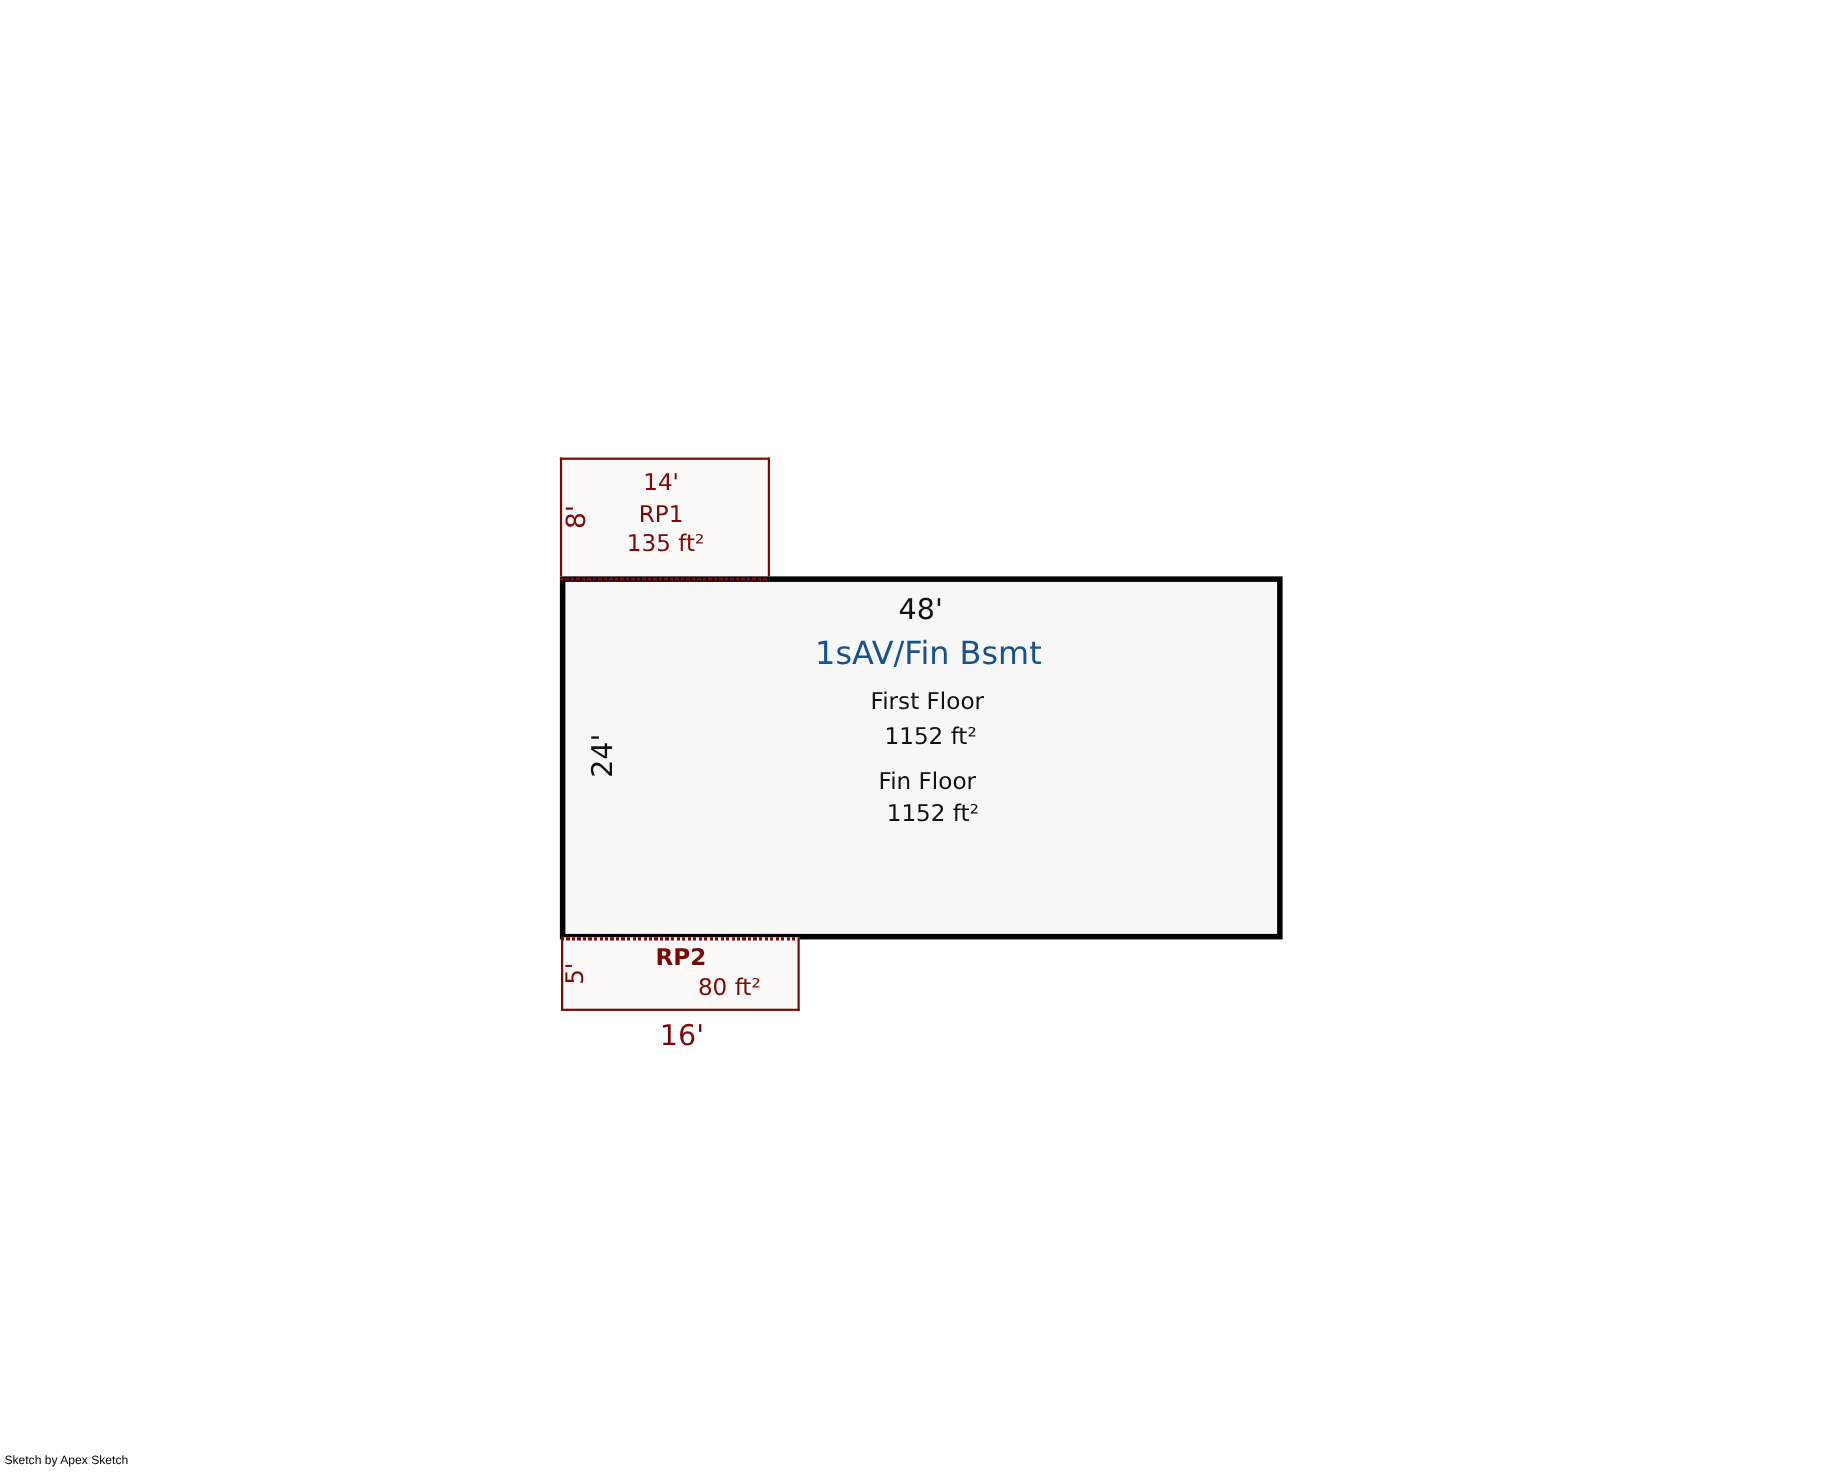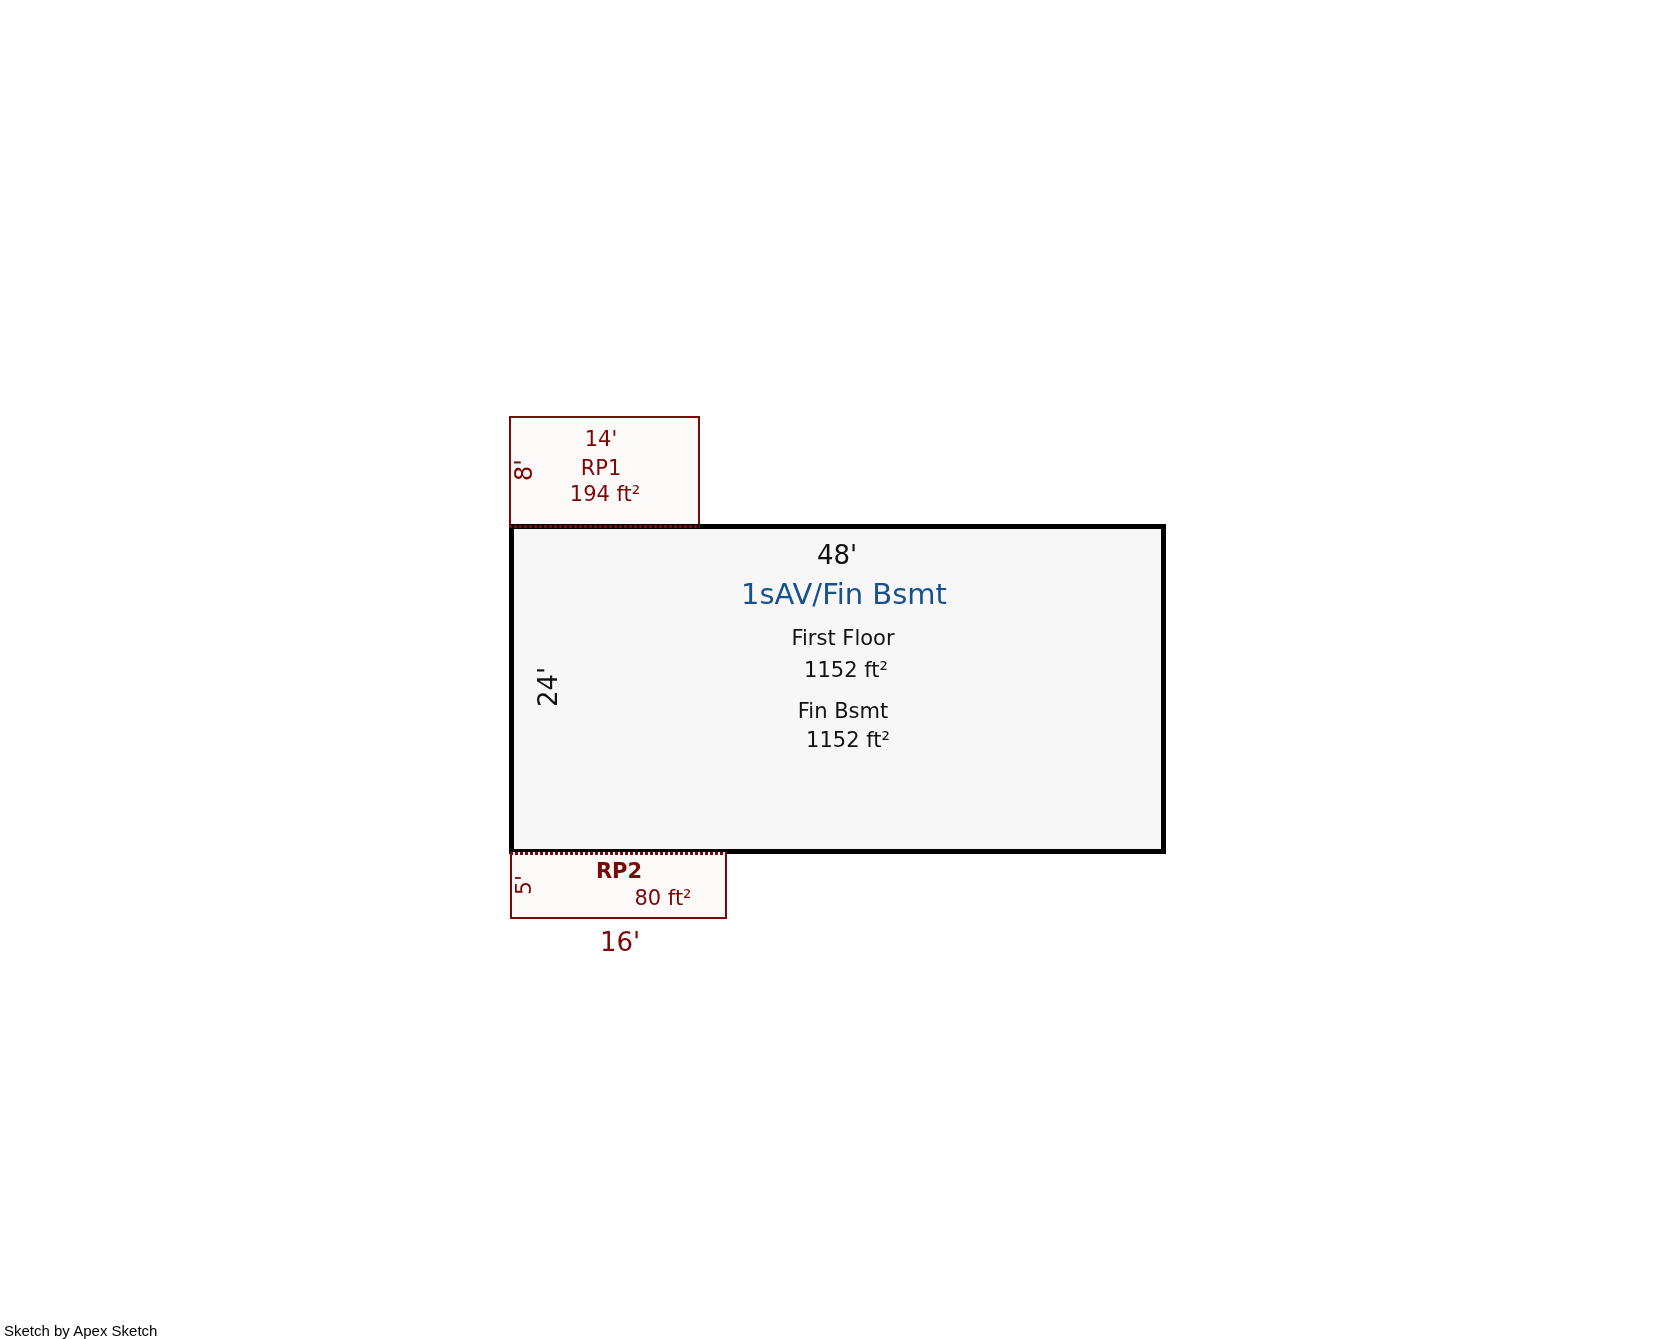--- a/index.html
+++ b/index.html
@@ -31,47 +31,47 @@
   .lbl{position:absolute;white-space:nowrap;transform:translate(-50%,-50%);line-height:1;}
   .rot{transform:translate(-50%,-50%) rotate(-90deg);}
   .red{color:var(--outline);}
   .blue{color:var(--label-blue);}
   .dim-lg{font-size:26px;}
   .dim-md{font-size:24px;}
   .dim-sm{font-size:22px;}
   .txt{font-size:21px;}
   .style-lbl{font-size:29px;}
 
-  .watermark{position:absolute;left:4px;top:1322px;font-size:15px;
+  .watermark{position:absolute;left:4px;top:1322px;font-size:11px;
              font-family:"Liberation Sans",sans-serif;color:#000;letter-spacing:0;}
 </style>
 </head>
 <body>
 
 <div class="canvas">
 
   <div class="box rp-box rp1"></div>
 
   <div class="box main-box"></div>
 
   <div class="box rp-box rp2"></div>
 
   <div class="dash dash-rp1"></div>
   <div class="dash dash-rp2"></div>
 
   <div class="lbl red txt" style="left:601px;top:439px;">14'</div>
   <div class="lbl red txt" style="left:601px;top:468px;">RP1</div>
-  <div class="lbl red txt" style="left:605px;top:494px;">194 ft²</div>
+  <div class="lbl red txt" style="left:605px;top:494px;">135 ft²</div>
   <div class="lbl rot red dim-md" style="left:524px;top:470px;">8'</div>
 
   <div class="lbl dim-lg" style="left:837px;top:555px;">48'</div>
   <div class="lbl blue style-lbl" style="left:844px;top:594px;">1sAV/Fin Bsmt</div>
   <div class="lbl txt" style="left:843px;top:638px;">First Floor</div>
   <div class="lbl txt" style="left:846px;top:670px;">1152 ft²</div>
-  <div class="lbl txt" style="left:843px;top:711px;">Fin Bsmt</div>
+  <div class="lbl txt" style="left:843px;top:711px;">Fin Floor</div>
   <div class="lbl txt" style="left:848px;top:740px;">1152 ft²</div>
   <div class="lbl rot dim-lg" style="left:548px;top:687px;">24'</div>
 
   <div class="lbl red txt" style="left:619px;top:871px;font-weight:bold;">RP2</div>
   <div class="lbl red txt" style="left:620px;top:898px;margin-left:43px;">80 ft²</div>
   <div class="lbl rot red dim-sm" style="left:524px;top:885px;">5'</div>
   <div class="lbl red dim-lg" style="left:620px;top:942px;">16'</div>
 
   <div class="watermark">Sketch by Apex Sketch</div>
 

